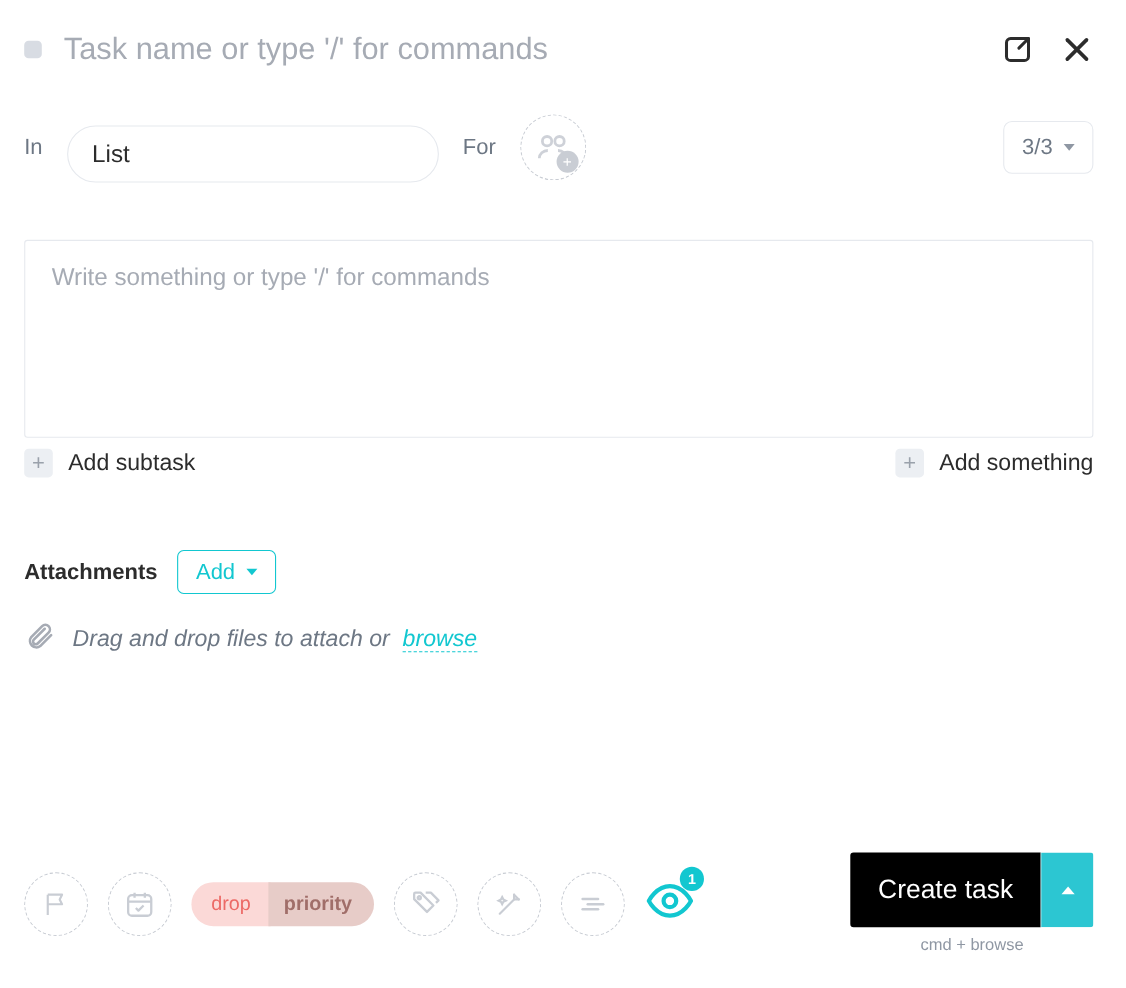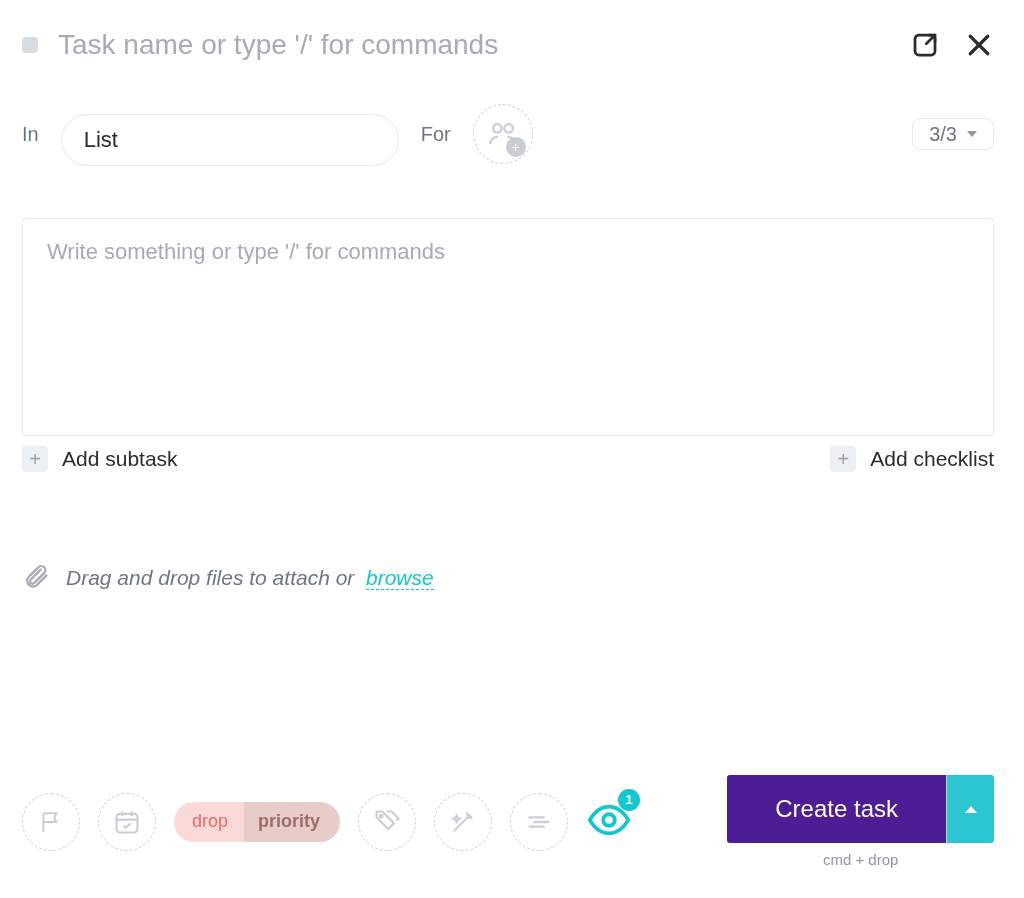--- a/index.html
+++ b/index.html
@@ -49,33 +49,33 @@
     color:#c9cdd4; position:relative;
   }
   .assignee-circle svg{opacity:.9}
   .assignee-plus {
     position:absolute; bottom:6px; right:6px; width:20px;height:20px;border-radius:50%;
     background:#c9cdd4; color:#fff; display:flex;align-items:center;justify-content:center;
     font-size:14px; line-height:1;
   }
   .spacer { flex:1; }
   .counter-pill {
-    border: 1px solid #e6e9ee; border-radius: 8px; height: 32px;
+    border: 1px solid #e6e9ee; border-radius: 8px; height: 48px;
     padding: 0 16px; display:flex; align-items:center; gap:10px;
     font-size: 20px; color:#6d7784; cursor:pointer;
   }
   .caret-down {
     width:0;height:0;border-left:5px solid transparent;border-right:5px solid transparent;border-top:6px solid #8f97a3;
   }
   
   .desc-box {
     margin-top: 52px;
     border: 1px solid #e6e9ee;
     border-radius: 3px;
-    height: 218px;
+    height: 180px;
     padding: 20px 24px;
     font-size: 22px;
     resize: none; outline:none; width:100%;
     font-family: inherit;
   }
   .desc-box::placeholder { color:#a6abb4; }
   
   .quickadd-row { display:flex; align-items:center; margin-top:10px; font-size:21px; }
   .quickadd { display:flex; align-items:center; gap:14px; cursor:pointer; }
   .plus-chip {
@@ -115,21 +115,21 @@
   }
   .watch-btn { position:relative; color:#12c7d0; cursor:pointer; }
   .watch-badge {
     position:absolute; top:-8px; right:-8px; width:22px;height:22px;border-radius:50%;
     background:#12c7d0;color:#fff;display:flex;align-items:center;justify-content:center;
     font-size:13px;font-weight:600;
   }
   .create-wrap { margin-left:auto; display:flex; flex-direction:column; align-items:center; gap:8px; }
   .create-group { display:flex; }
   .create-main {
-    background:#4c1d95;color:#fff;border:0;height:68px;padding:0 48px;
+    background:#000000;color:#fff;border:0;height:68px;padding:0 25px;
     font-size:24px;font-weight:500;border-radius:3px 0 0 3px;cursor:pointer;
   }
   .create-aux {
     background:#2cc6d2;border:0;border-left:1.5px solid rgba(255,255,255,.55);
     height:68px;width:48px;border-radius:0 3px 3px 0;cursor:pointer;display:flex;align-items:center;justify-content:center;
   }
   .caret-up-tiny {
     width:0;height:0;border-left:6px solid transparent;border-right:6px solid transparent;border-bottom:7px solid #fff;
   }
   .shortcut-hint { font-size:15px; color:#8f97a3; }
@@ -182,25 +182,32 @@
 <textarea class="desc-box" placeholder="Write something or type '/' for commands" style=""></textarea>
 
 <div class="quickadd-row">
   <div class="quickadd">
     <span class="plus-chip">+</span>
     <span>Add subtask</span>
   </div>
   <div class="spacer"></div>
   <div class="quickadd">
     <span class="plus-chip">+</span>
-    <span>Add checklist</span>
+    <span>Add something</span>
   </div>
 </div>
 
 <div class="attachments">
+  <div class="att-header-row">
+    <span class="att-title">Attachments</span>
+    <div class="add-btn">
+      <span>Add</span>
+      <span class="add-caret"></span>
+    </div>
+  </div>
   <div class="att-drop-row">
     <span style="color:#a6abb4">
       <svg width="28" height="28" viewBox="0 0 24 24" fill="none" stroke="currentColor" stroke-width="2" stroke-linecap="round" stroke-linejoin="round">
           <path d="M21 11.5l-8.5 8.5a5 5 0 0 1-7-7L14 4.5a3.5 3.5 0 0 1 5 5L10.5 18a2 2 0 0 1-3-3L16 6.5"></path>
         </svg>
     </span>
     <span class="drop-text">
       <span>Drag and drop files to attach or</span>
       &nbsp;<span class="browse-link">browse</span>
     </span>
@@ -256,15 +263,15 @@
     <span class="watch-badge">1</span>
   </div>
 
   <div class="create-wrap">
     <div class="create-group">
       <button class="create-main">Create task</button>
       <button class="create-aux">
         <span class="caret-up-tiny"></span>
       </button>
     </div>
-    <span class="shortcut-hint">cmd + drop</span>
+    <span class="shortcut-hint">cmd + browse</span>
   </div>
 </div>
 
 </body></html>

